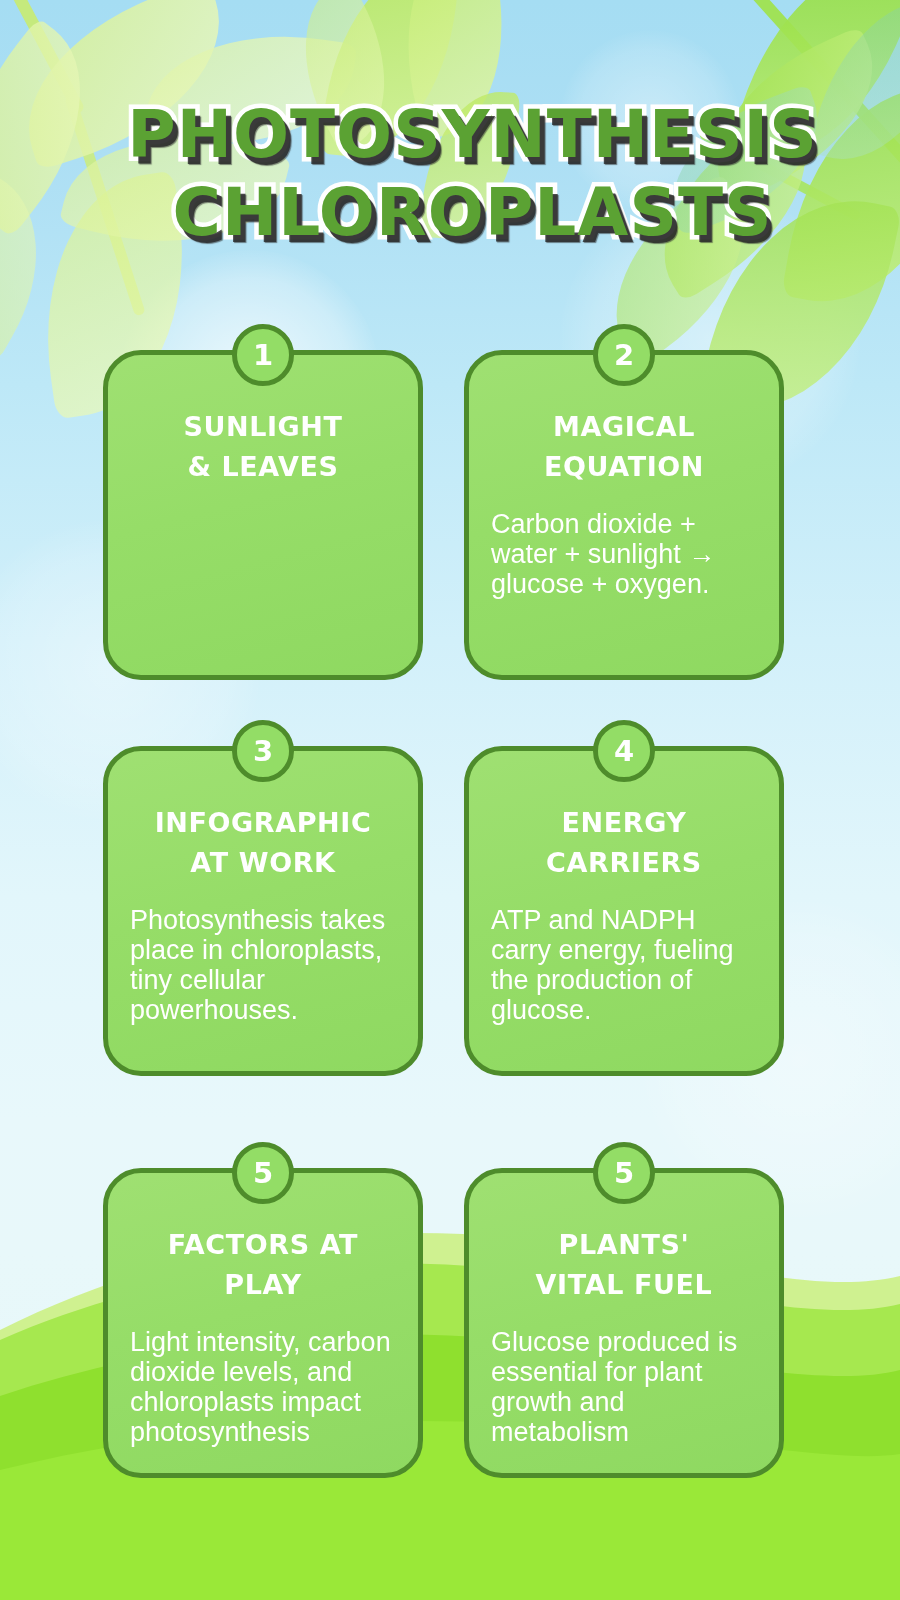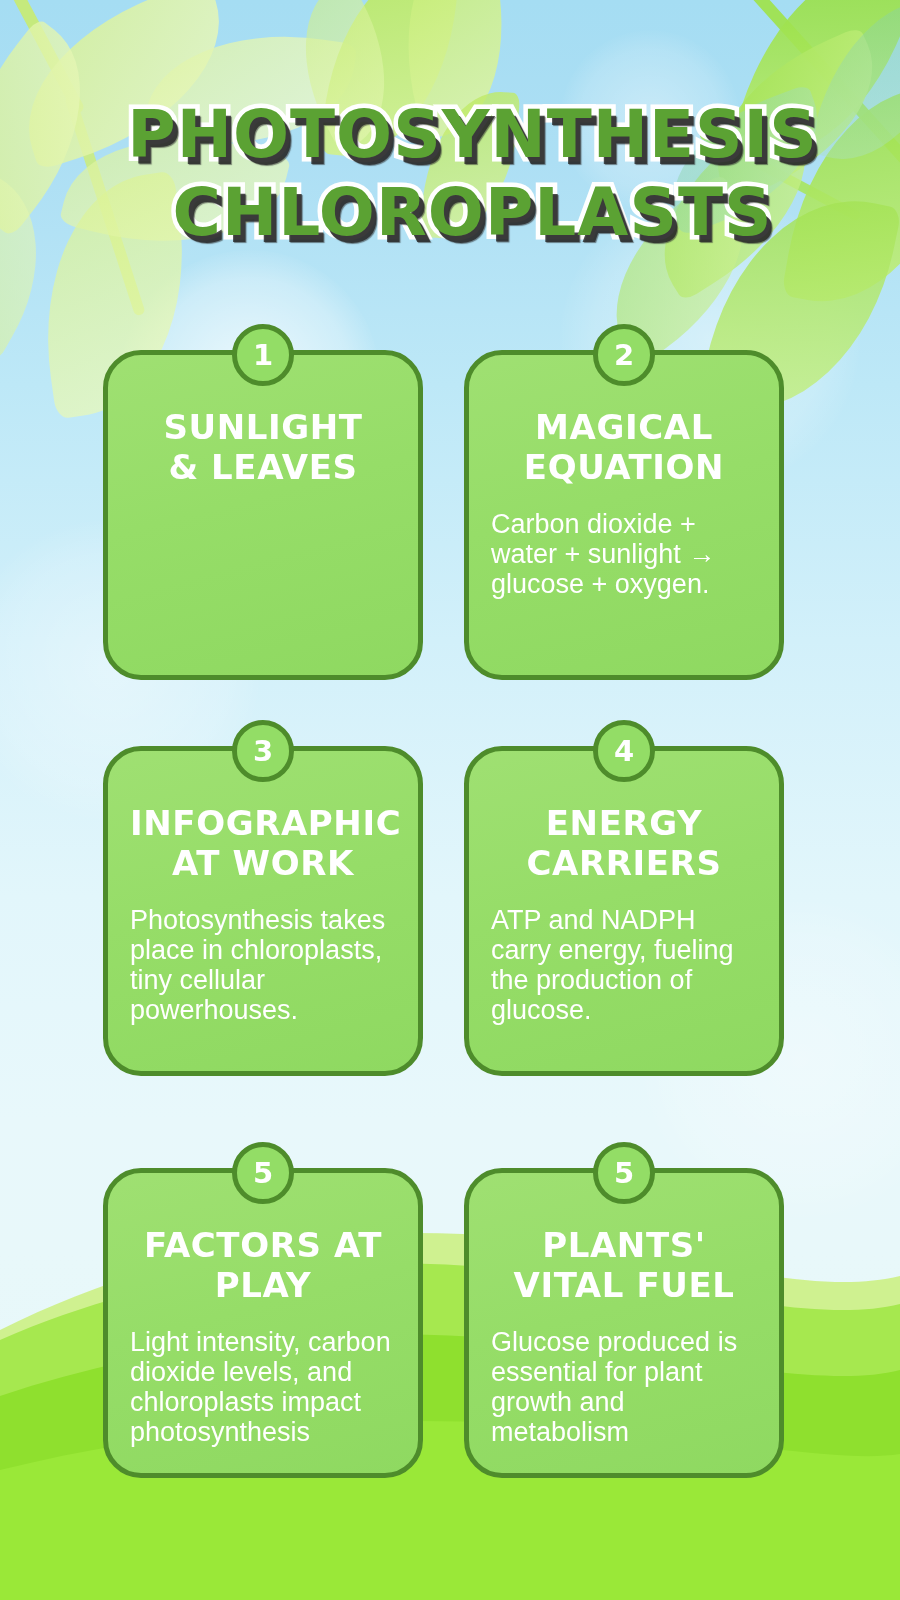--- a/index.html
+++ b/index.html
@@ -89,21 +89,21 @@
     box-sizing: border-box;
     width: 320px;
     border: 5px solid #4e8c2b;
     border-radius: 38px;
     background: linear-gradient(165deg, #9fe072 0%, #96dd68 45%, #8fd961 100%);
     padding: 52px 22px 20px 22px;
   }
   .card-heading {
     font-family: "DejaVu Sans", sans-serif;
     font-weight: bold;
-    font-size: 34px;
+    font-size: 27px;
     line-height: 40px;
     color: #ffffff;
     text-align: center;
     letter-spacing: 0.6px;
     white-space: pre-line;
   }
   .card-body {
     margin-top: 22px;
     font-family: "Liberation Sans", sans-serif;
     font-weight: normal;

